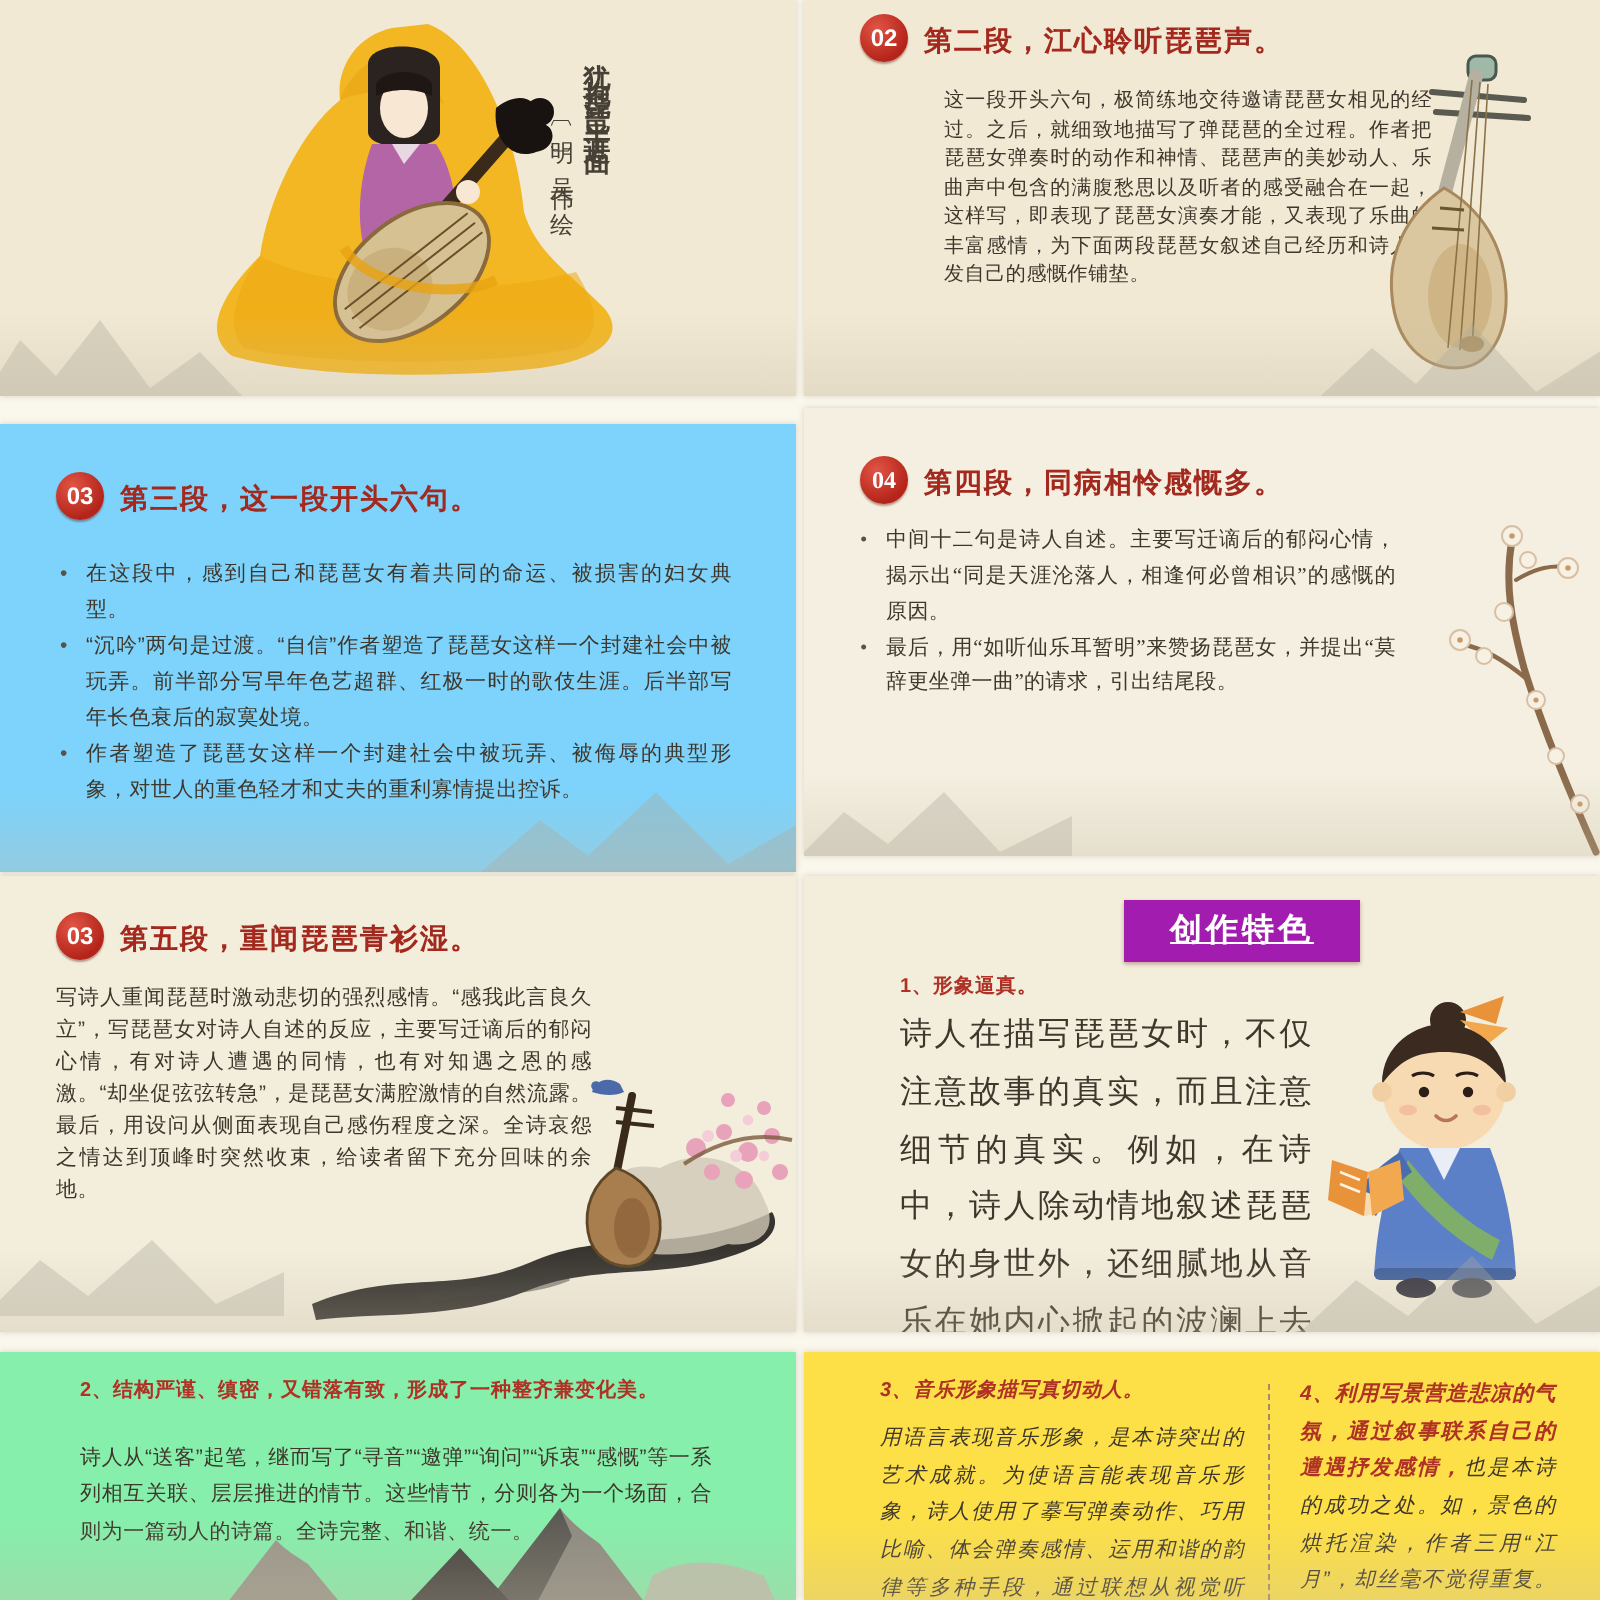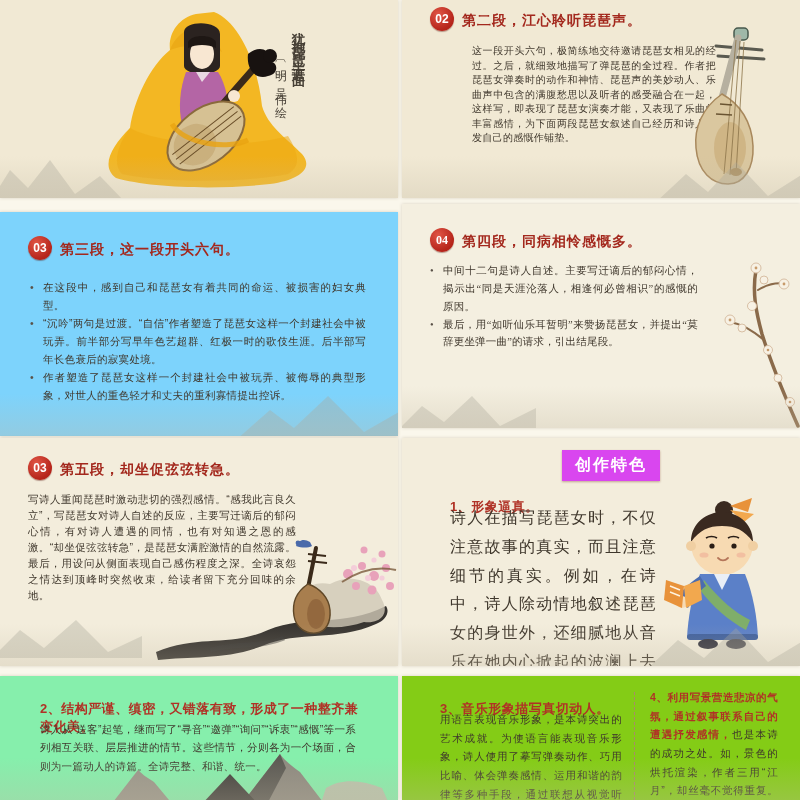--- a/index.html
+++ b/index.html
@@ -10,38 +10,38 @@
   .slide::after{content:"";position:absolute;left:0;right:0;bottom:0;height:42px;
        background:linear-gradient(to top,rgba(196,186,163,.30),rgba(196,186,163,0));pointer-events:none;}
   
   .s1{left:0;top:0;width:398px;height:198px;background:#f1e9d4;}
   .s2{left:402px;top:0;width:398px;height:198px;background:#f1e9d4;}
   .s3{left:0;top:212px;width:398px;height:224px;background:#7dd3fc;}
   .s4{left:402px;top:204px;width:398px;height:224px;background:#f4efe0;font-family:Liberation Serif, serif;}
   .s5{left:0;top:438px;width:398px;height:228px;background:#f3eddc;}
   .s6{left:402px;top:438px;width:398px;height:228px;background:#f3eddc;}
   .s7{left:0;top:676px;width:398px;height:124px;background:#86efac;}
-  .s8{left:402px;top:676px;width:398px;height:124px;background:#84cc16;}
+  .s8{left:402px;top:676px;width:398px;height:124px;background:#fde047;font-style:italic;}
 
   .badge{position:absolute;width:24px;height:24px;border-radius:50%;
        background:radial-gradient(circle at 35% 30%,#e05545,#b5241a 70%);
        color:#fff;font-weight:bold;font-size:12px;line-height:24px;text-align:center;
        box-shadow:0 1px 1px rgba(90,20,10,.4);}
   .title{position:absolute;color:#a3281d;font-weight:bold;font-size:14px;letter-spacing:1px;}
   .body-txt{position:absolute;color:#3f372c;letter-spacing:.3px;text-align:justify;}
   .bullets{position:absolute;color:#3f372c;}
   .bullet{position:relative;padding-left:13px;text-align:justify;}
   .bullet::before{content:"•";position:absolute;left:0;top:0;color:#5a5248;}
   .vtext{position:absolute;writing-mode:vertical-rl;color:#474036;
        font-family:"Liberation Serif","DejaVu Serif",serif;}
   .vtitle{font-size:13.5px;letter-spacing:7px;font-weight:bold;}
   .vcredit{font-size:12px;letter-spacing:5px;margin-top:20px;padding-top:14px;}
-  .redbox{position:absolute;background:#d946ef;color:#fff;font-weight:bold;font-size:16px;
-       letter-spacing:2px;padding:5px 13px;box-shadow:0 1px 2px rgba(100,20,10,.35);}
-  .subhead{position:absolute;color:#b03226;font-weight:bold;font-size:13px;letter-spacing:.5px;margin-top:12px;}
+  .redbox{position:absolute;background:#a21caf;color:#fff;font-weight:bold;font-size:16px;
+       letter-spacing:2px;padding:5px 23px;box-shadow:0 1px 2px rgba(100,20,10,.35);text-decoration:underline;}
+  .subhead{position:absolute;color:#b03226;font-weight:bold;font-size:10px;letter-spacing:.5px;}
   .col-divider{position:absolute;border-left:1px dashed #a98a68;}
   .lead-red{color:#b03226;font-weight:bold;}
   .faint{opacity:.35;}
   svg{display:block;}
   .abs{position:absolute;}
 </style>
 </head>
 <body>
 
 <div class="page">
@@ -152,21 +152,21 @@
           <circle cx="78" cy="152" r="1.3"></circle>
         </g>
     </svg>
     <svg class="abs faint" style="left:-6px;bottom:-4px" width="140" height="44" viewBox="0 0 140 44">
       <path d="M0,44 L26,18 L48,34 L76,8 L104,38 L140,20 L140,44 Z" fill="#a9a79a"></path>
     </svg>
   </div>
 
   <div class="slide s5">
     <div class="badge" style="left:28px;top:18px">03</div>
-    <div class="title" style="left:60px;top:23px">第五段，却坐促弦弦转急。</div>
+    <div class="title" style="left:60px;top:23px">第五段，重闻琵琶青衫湿。</div>
     <div class="body-txt" style="left:28px;top:54px;width:268px;font-size:10.5px;line-height:1.52;">写诗人重闻琵琶时激动悲切的强烈感情。“感我此言良久立”，写琵琶女对诗人自述的反应，主要写迁谪后的郁闷心情，有对诗人遭遇的同情，也有对知遇之恩的感激。“却坐促弦弦转急”，是琵琶女满腔激情的自然流露。最后，用设问从侧面表现自己感伤程度之深。全诗哀怨之情达到顶峰时突然收束，给读者留下充分回味的余地。</div>
     <svg class="abs" style="left:150px;top:92px" width="248" height="136" viewBox="0 0 248 136">
 
       <path d="M6,122 C50,104 78,118 118,100 C158,84 192,98 236,76 C240,82 236,90 226,94 C186,112 150,100 112,116 C76,130 40,126 8,130 Z" fill="#1c1a18" opacity=".88"></path>
       <path d="M60,120 C90,112 110,118 134,108" stroke="#3a3836" stroke-width="5" fill="none" opacity=".5"></path>
 
       <path d="M150,84 C146,62 160,50 180,54 C202,42 226,52 232,70 C240,84 230,94 214,92 C192,100 160,100 150,84 Z" fill="#cfc8b6" opacity=".8"></path>
 
       <path d="M166,18 L158,58" stroke="#3a2a1a" stroke-width="4" stroke-linecap="round"></path>
       <line x1="158" y1="24" x2="176" y2="26" stroke="#3a2a1a" stroke-width="2"></line>

